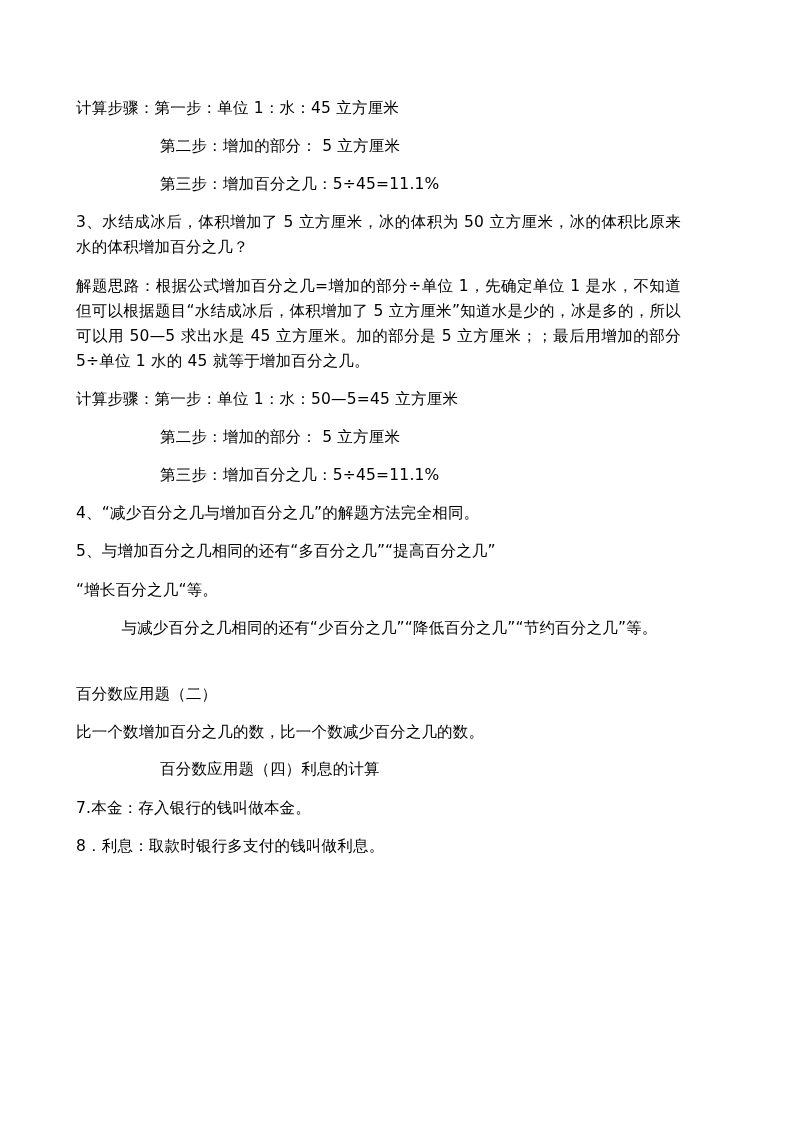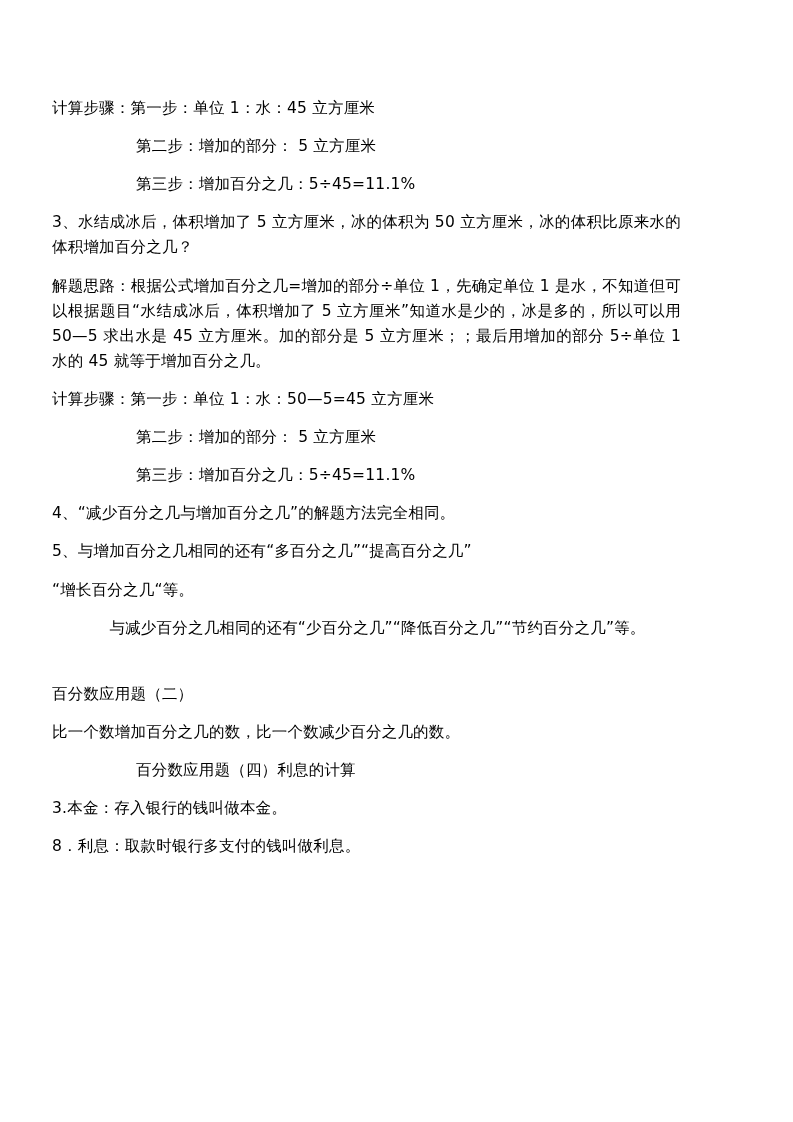--- a/index.html
+++ b/index.html
@@ -15,36 +15,36 @@
     position: relative;
     overflow: hidden;
   }
   .page {
     position: absolute;
     left: 0;
     top: 0;
     width: 793px;
     height: 1122px;
     box-sizing: border-box;
-    padding: 96px 112px 80px 52px;
+    padding: 96px 112px 80px 76px;
     border-radius: 26px;
   }
   .doc-body {
     font-size: 15.5px;
     line-height: 1.62;
     letter-spacing: 0.2px;
   }
   p.line {
     margin: 0 0 13px 0;
     white-space: pre-wrap;
     word-break: break-all;
   }
   .indent-1 { padding-left: 84px; }
   .indent-2 { padding-left: 22px; text-align: center; }
-  .indent-3 { padding-left: 84px; }
+  .indent-3 { padding-left: 84px; font-family: Liberation Mono, monospace; }
   .gap-big { height: 28px; }
   .justify {
     text-align: justify;
     text-justify: inter-ideograph;
   }
 </style>
 </head>
 <body>
 
 <div class="page">
@@ -75,18 +75,18 @@
     <p class="line indent-2">与减少百分之几相同的还有“少百分之几”“降低百分之几”“节约百分之几”等。</p>
 
     <div class="gap-big"></div>
 
     <p class="line">百分数应用题（二）</p>
 
     <p class="line justify">比一个数增加百分之几的数，比一个数减少百分之几的数。</p>
 
     <p class="line indent-3">百分数应用题（四）利息的计算</p>
 
-    <p class="line justify">3.本金：存入银行的钱叫做本金。</p>
+    <p class="line justify">7.本金：存入银行的钱叫做本金。</p>
 
     <p class="line justify">8．利息：取款时银行多支付的钱叫做利息。</p>
 
   </div>
 </div>
 
 </body></html>

